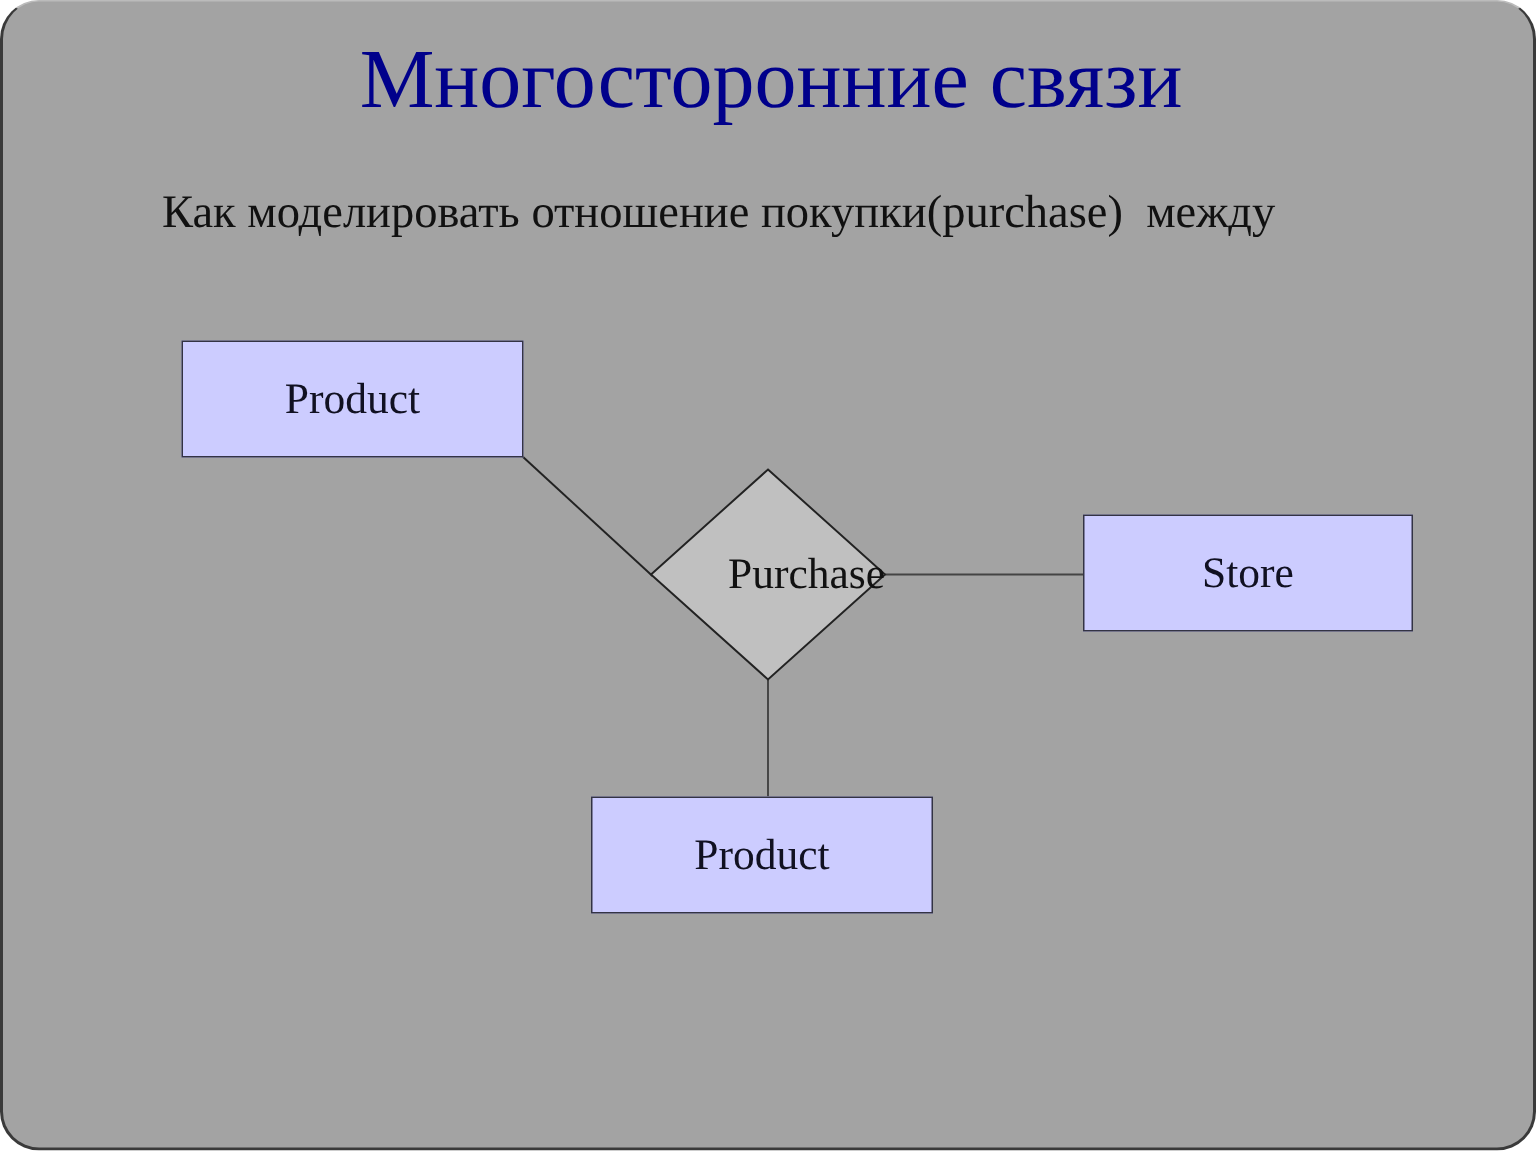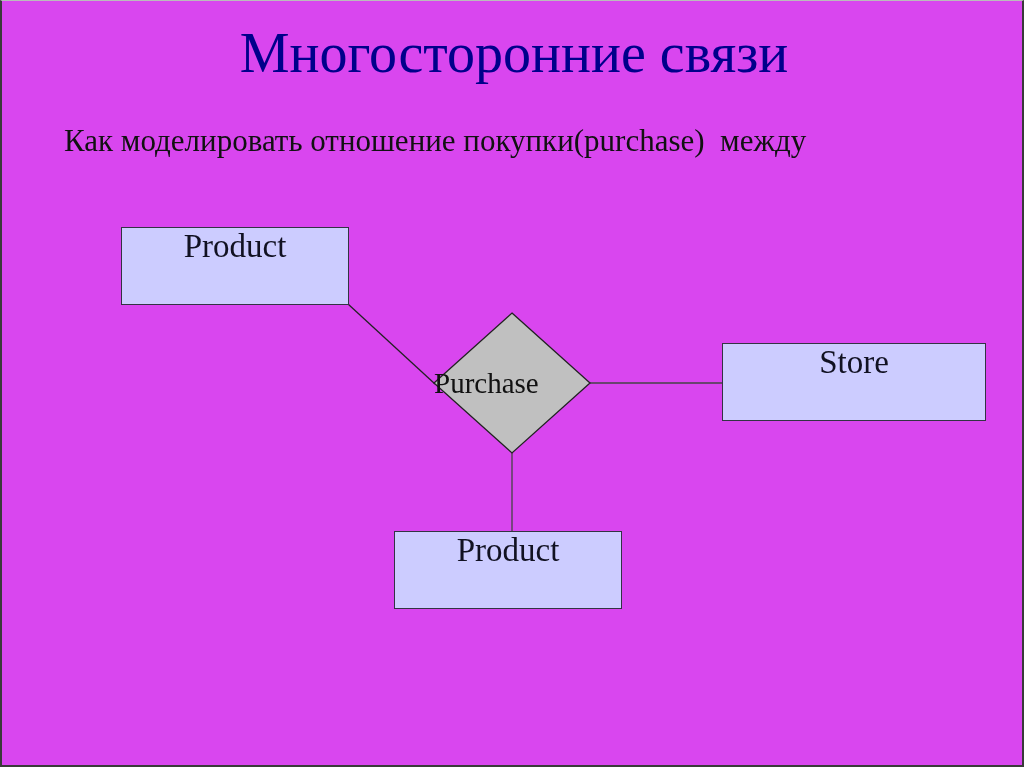--- a/index.html
+++ b/index.html
@@ -1,41 +1,42 @@
 <!DOCTYPE html>
 <html><head>
   <meta charset="utf-8">
   <style>
     html, body { margin: 0; padding: 0; background: #ffffff; }
     body { width: 1024px; height: 768px; position: relative; overflow: hidden; }
     .slide {
       position: absolute; left: 0; top: 0; width: 1020px; height: 764px;
       border-left: 2px solid #3a3a3a; border-right: 2px solid #3a3a3a;
       border-bottom: 2px solid #3a3a3a; border-top: 1px solid #bbbbbb;
-      background: #d946ef;
+      background: #a3a3a3;
+      border-radius: 26px;
     }
     .title {
       position: absolute; left: 0; top: 14px; width: 1024px; text-align: center;
       font-family: "Liberation Serif", "DejaVu Serif", serif;
       font-size: 56px; color: #00008b; line-height: 76px;
     }
     .question {
       position: absolute; left: 62px; top: 118px; width: 930px;
       font-family: "Liberation Serif", "DejaVu Serif", serif;
       font-size: 31px; color: #111111; line-height: 44px;
     }
-    .question .line { display: block; white-space: pre; }
+    .question .line { display: block; white-space: pre; margin-left: 44px; }
     svg.diagram { position: absolute; left: 0; top: 0; }
     .entity {
       position: absolute; background: #ccccff; border: 1.5px solid #333344;
-      box-sizing: border-box; display: flex; justify-content: center;
-      font-family: "Liberation Serif", "DejaVu Serif", serif; font-size: 33px; color: #111122;
+      box-sizing: border-box; display: flex; align-items: center; justify-content: center;
+      font-family: "Liberation Serif", "DejaVu Serif", serif; font-size: 29px; color: #111122;
     }
     .rel-label {
-      position: absolute; left: 432px; top: 362px; width: 156px; text-align: left;
+      position: absolute; left: 432px; top: 362px; width: 156px; text-align: right;
       font-family: "Liberation Serif", "DejaVu Serif", serif; font-size: 29px; color: #111111;
       line-height: 40px;
     }
   </style>
 </head>
 <body>
 
 <div class="slide">
 
   <div class="title">Многосторонние связи</div>
@@ -54,21 +55,21 @@
 
     <polygon points="510,312 588,382 510,452 432,382" fill="#c0c0c0" stroke="#222222" stroke-width="1.3"></polygon>
   </svg>
 
   <div class="rel-label">Purchase</div>
 
   <div class="entity" style="left:119px; top:226px; width:228px; height:78px;">
     <span>Product</span>
   </div>
 
-  <div class="entity" style="left:720px; top:342px; width:264px; height:78px;">
+  <div class="entity" style="left:720px; top:342px; width:220px; height:78px;">
     <span>Store</span>
   </div>
 
   <div class="entity" style="left:392px; top:530px; width:228px; height:78px;">
     <span>Product</span>
   </div>
 
 </div>
 
 </body></html>

